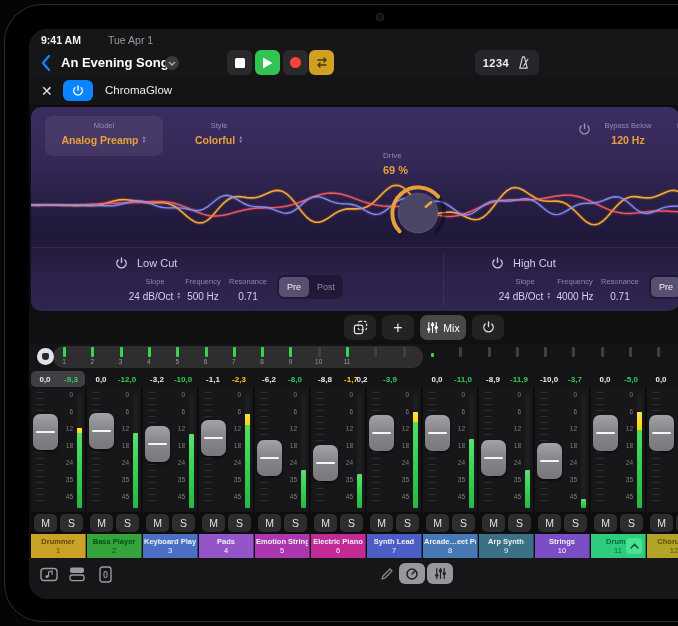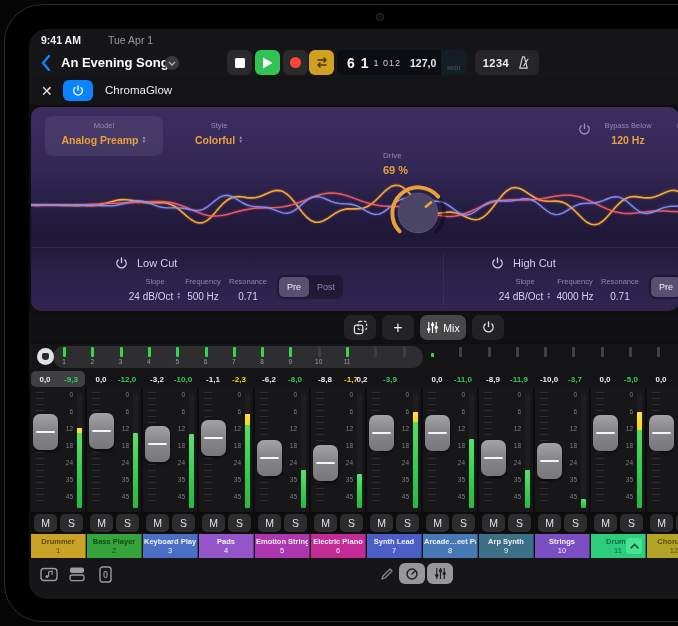--- a/index.html
+++ b/index.html
@@ -147,32 +147,20 @@
             <path d="M1,0.5 L10.5,6 L1,11.5 Z" fill="#fff"></path>
           </svg>
       </div>
       <div class="tbtn" style="left:254px">
           <div class="rec-glyph"></div>
         </div>
       <div class="tbtn cycle" style="left:280px">
         <svg width="14" height="11" viewBox="0 0 14 11">
             <path d="M3,3 H11 M11,3 L9,1 M11,3 L9,5 M11,8 H3 M3,8 L5,6 M3,8 L5,10" fill="none" stroke="#4a3a05" stroke-width="1.5" stroke-linecap="round"></path>
           </svg>
-      </div>
-      <div class="lcd">
-        <span class="pos-big">6 1</span>
-        <span class="pos-small">1 012</span>
-        <span class="tempo">127,0</span>
-        <div class="sig">
-          <span>4/4</span>
-          <span>C maj</span>
-        </div>
-        <div class="midizone">
-            <span>MIDI</span>
-          </div>
       </div>
       <div class="countpill">
         <span class="digits">1234</span>
         <svg width="15" height="15" viewBox="0 0 16 16">
             <path d="M4,14 L7,2 H9 L12,14 Z M4,14 H12 M8,12 L13,4" fill="none" stroke="#d8d8dc" stroke-width="1.2" stroke-linejoin="round"></path>
           </svg>
       </div>
     </div>
 
     <div class="plughead">

